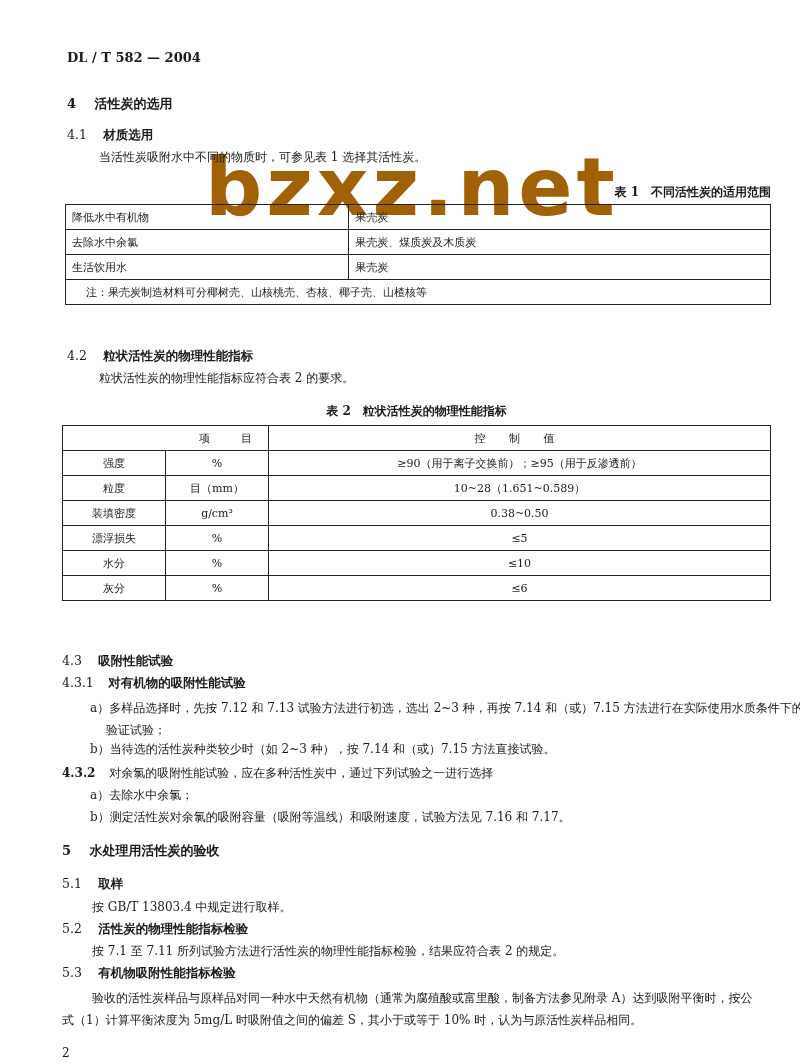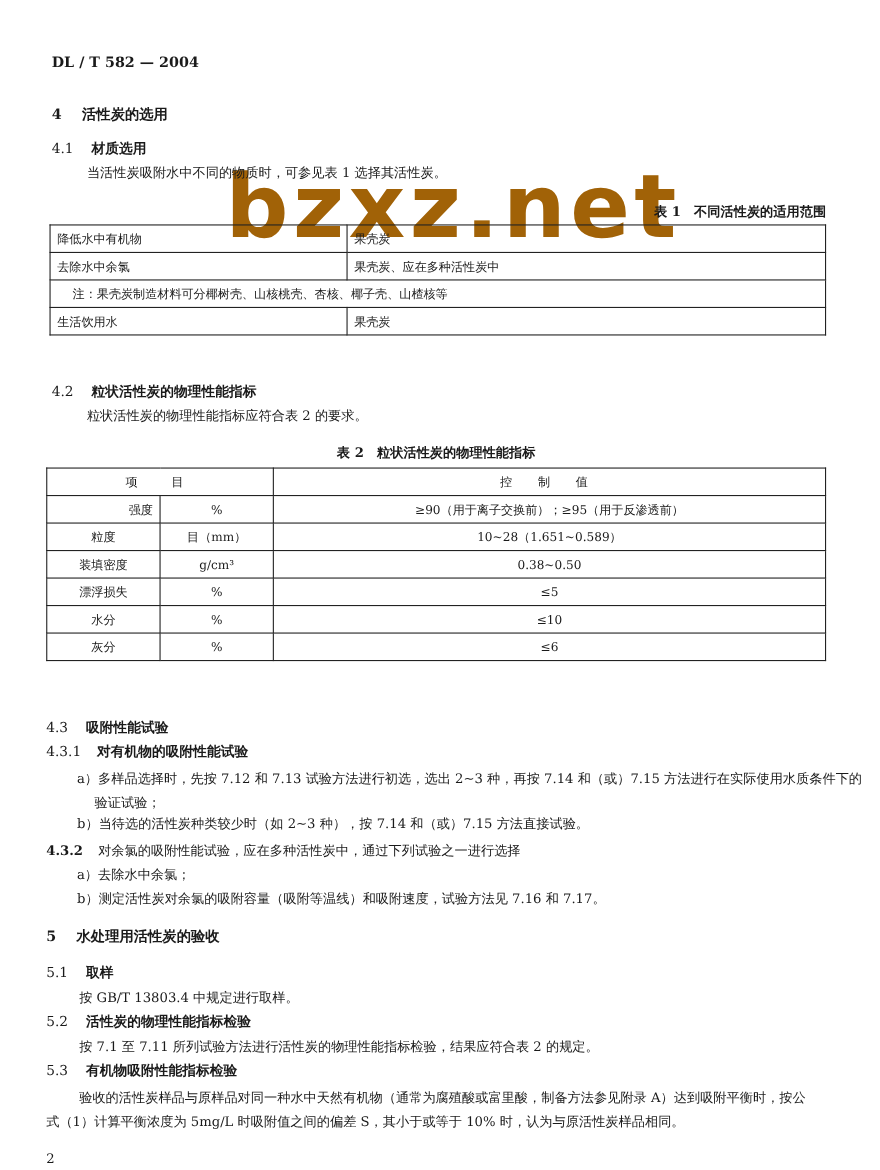--- a/index.html
+++ b/index.html
@@ -10,21 +10,21 @@
   .abs { position: absolute; }
   .doc-id { left: 47px; top: 50px; font-size: 13px; font-weight: bold; letter-spacing: 0px; }
   .h1 { font-size: 13px; font-weight: bold; }
   .h2 { font-size: 12.5px; font-weight: bold; }
   .p { font-size: 12px; }
   .num { display: inline-block; font-weight: normal; }
   .watermark {
     left: 205px; top: 148px; font-family: "DejaVu Sans", "Liberation Sans", sans-serif;
     font-size: 80px; font-weight: bold; color: #a16207; letter-spacing: 4px; z-index: 0; line-height: 1;
   }
-  .content { z-index: 1; }
+  .content { z-index: 1; margin-left: 20px; }
   .caption { font-size: 12px; font-weight: bold; text-align: center; }
   table { border-collapse: collapse; font-size: 11px; }
   td, th { border: 1px solid #222; font-weight: normal; padding: 0 6px; height: 24px; }
   .t1 { left: 45px; top: 204px; width: 706px; }
   .t1 td { height: 24px; }
   .t1 .head td { height: 30px; text-align: center; letter-spacing: 30px; }
   .t2 { left: 42px; top: 425px; width: 709px; }
   .t2 td { text-align: center; height: 24px; }
   .t2 .head td { letter-spacing: 10px; }
   .t1 td.left { text-align: left; }
@@ -53,48 +53,48 @@
 <div class="abs caption content" style="left:45px; top:184px; width:706px;text-align:right;">表 1　不同活性炭的适用范围</div>
 
 <table class="abs t1 content">
   <tbody>
   <tr>
     <td class="left">降低水中有机物</td>
     <td class="left">果壳炭</td>
   </tr>
   <tr>
     <td class="left">去除水中余氯</td>
-    <td class="left">果壳炭、应在多种活性炭中</td>
-  </tr>
-  <tr>
-    <td colspan="2" class="left note">注：果壳炭制造材料可分椰树壳、山核桃壳、杏核、椰子壳、山楂核等</td>
+    <td class="left">果壳炭、煤质炭及木质炭</td>
   </tr>
   <tr>
     <td class="left">生活饮用水</td>
     <td class="left">果壳炭</td>
+  </tr>
+  <tr>
+    <td colspan="2" class="left note">注：果壳炭制造材料可分椰树壳、山核桃壳、杏核、椰子壳、山楂核等</td>
   </tr>
 </tbody>
   </table>
 
 <div class="abs h2 content" style="left:47px; top:348px;">
   <span class="num">4.2</span>
   <span style="margin-left:12px;">粒状活性炭的物理性能指标</span>
 </div>
 <div class="abs p content" style="left:79px; top:370px;">粒状活性炭的物理性能指标应符合表 2 的要求。</div>
 
 <div class="abs caption content" style="left:42px; top:403px; width:709px;text-align:center;">表 2　粒状活性炭的物理性能指标</div>
 
 <table class="abs t2 content">
   <tbody>
       <tr class="head">
-    <td colspan="2" style="width:190px;">项　目</td>
+    <td colspan="2" style="width:190px;text-align:right;">项　目</td>
     <td>控 制 值</td>
   </tr>
   <tr>
-    <td style="width:90px;text-align:right;">强度</td>
+    <td style="width:90px;">强度</td>
     <td style="width:90px;">%</td>
     <td>≥90（用于离子交换前）；≥95（用于反渗透前）</td>
   </tr>
   <tr>
     <td>粒度</td>
     <td>目（mm）</td>
     <td>10~28（1.651~0.589）</td>
   </tr>
   <tr>
     <td>装填密度</td>

